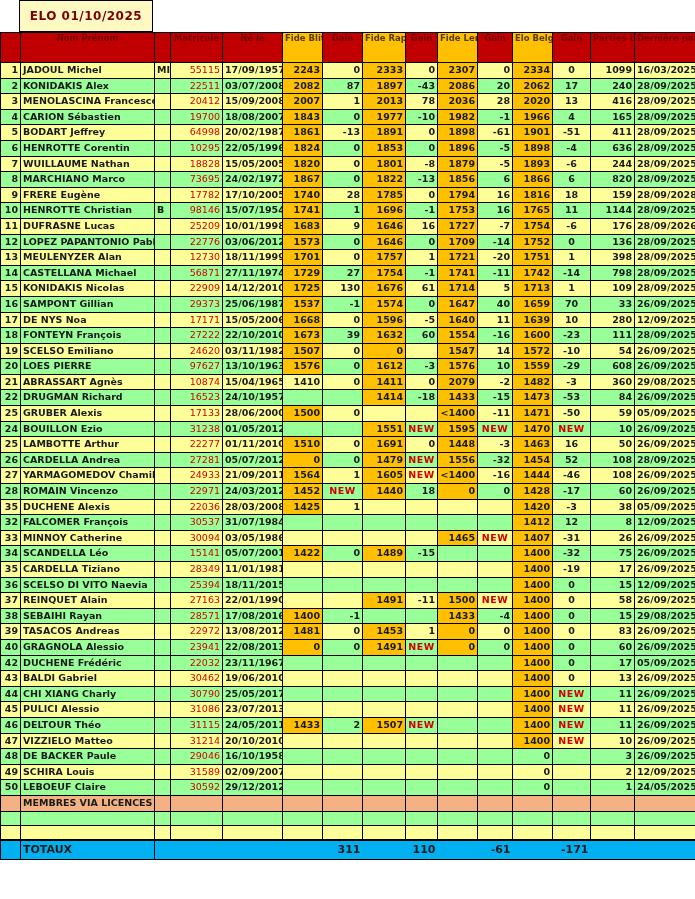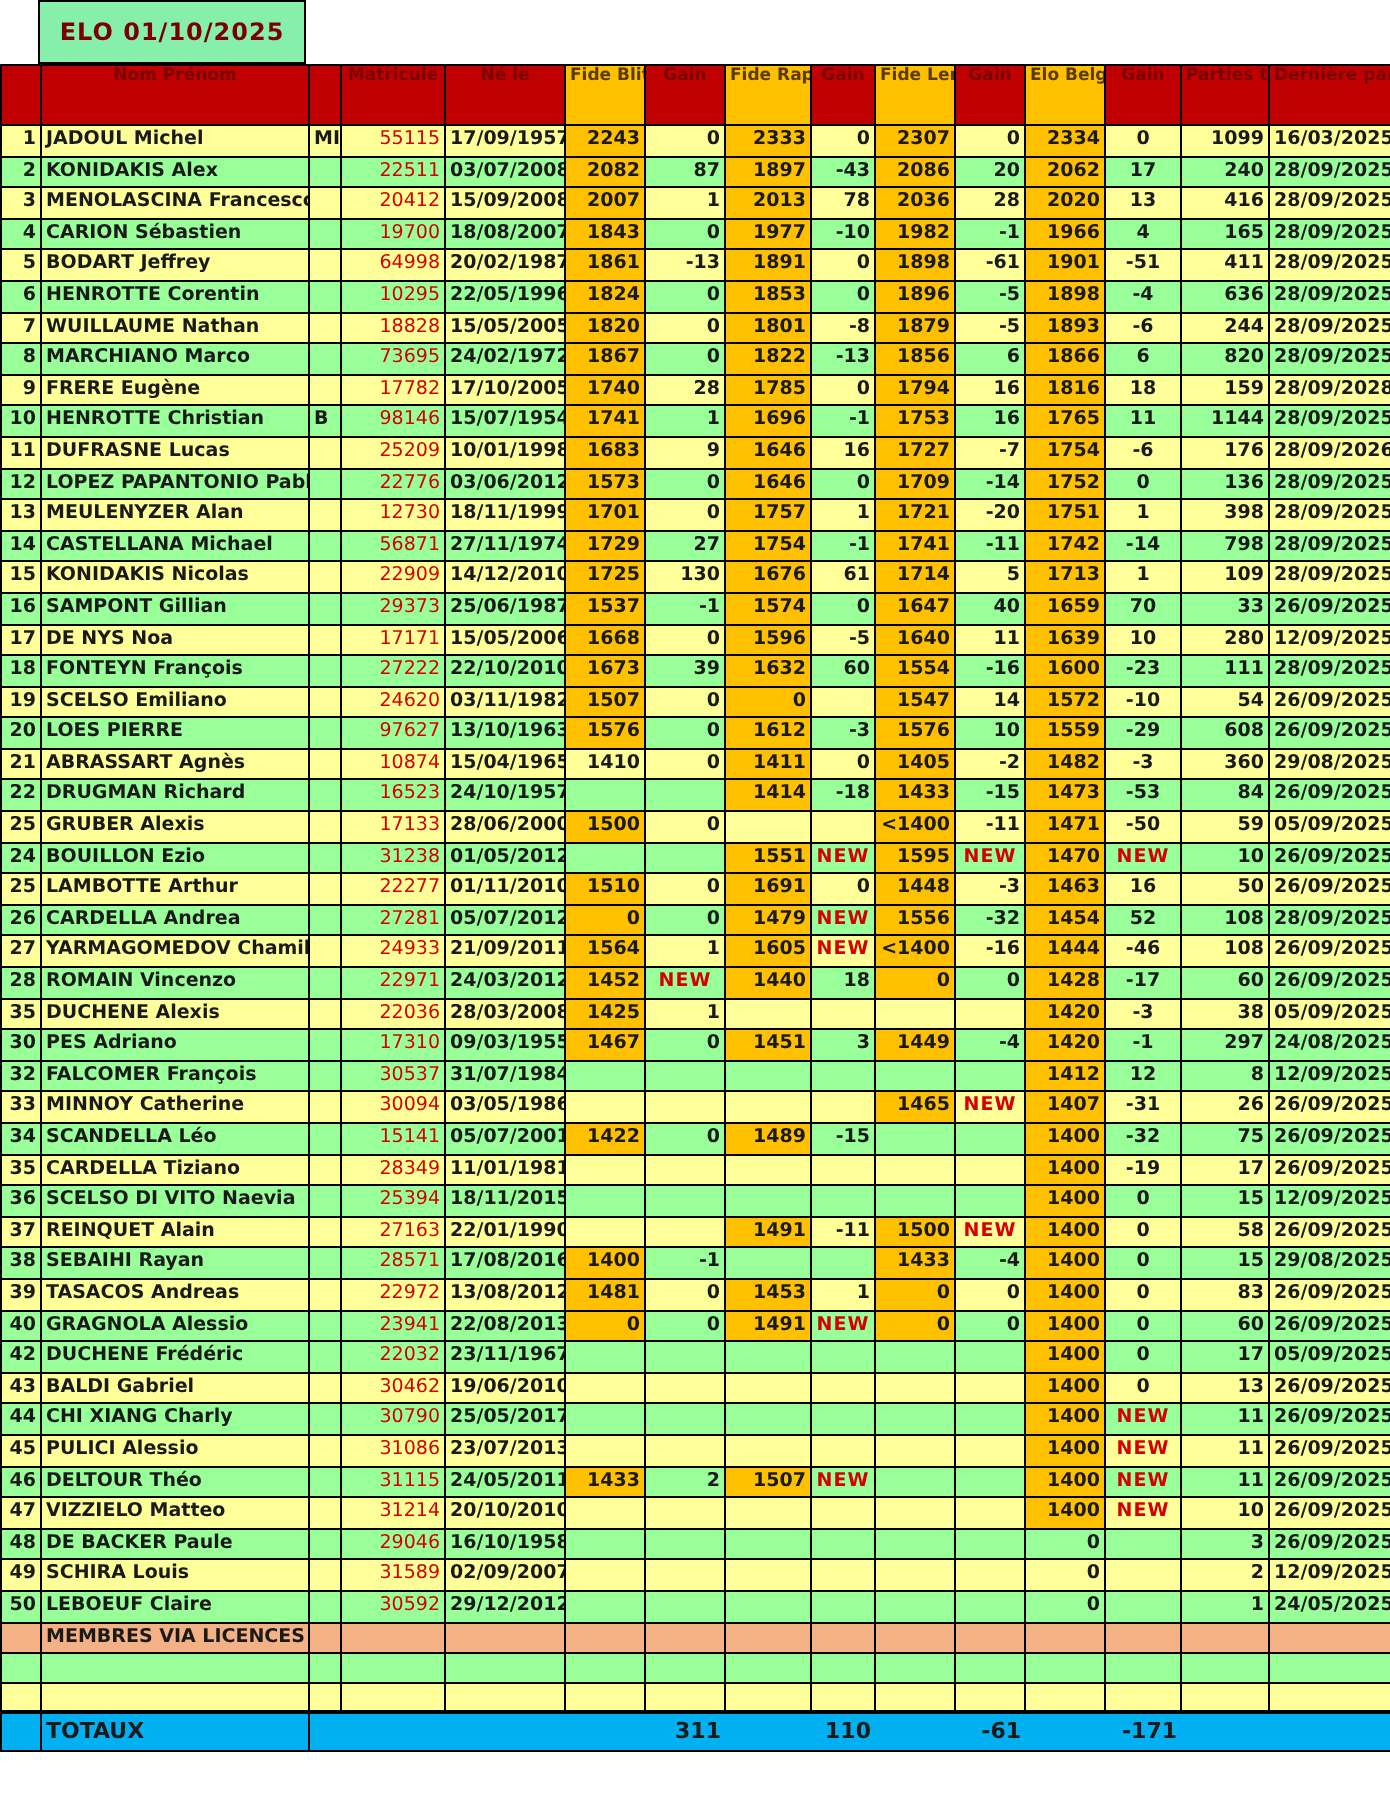--- a/index.html
+++ b/index.html
@@ -1,17 +1,17 @@
 <!DOCTYPE html>
 <html><head>
 <meta charset="utf-8">
 <style>
   html,body{margin:0;padding:0;background:#ffffff;}
   body{width:695px;height:899px;overflow:hidden;position:relative;font-family:"DejaVu Sans",sans-serif;}
-  .title-box{position:absolute;left:19px;top:0;width:134px;height:32px;background:#86efac;border:1px solid #000;box-sizing:border-box;display:flex;align-items:center;justify-content:center;color:#7a0000;font-weight:bold;font-size:12px;letter-spacing:0.5px;}
+  .title-box{position:absolute;left:19px;top:0;width:134px;height:32px;background:#fef9c3;border:1px solid #000;box-sizing:border-box;display:flex;align-items:center;justify-content:center;color:#7a0000;font-weight:bold;font-size:12px;letter-spacing:0.5px;}
   table{position:absolute;left:0;top:32px;border-collapse:collapse;table-layout:fixed;width:695px;}
   td,th{border:1px solid #000;padding:0 2px;font-size:9.5px;line-height:14.6px;height:14.6px;white-space:nowrap;overflow:hidden;box-sizing:border-box;}
   th{height:16px;background:#c00000;color:#7a0000;font-weight:bold;font-size:8.5px;line-height:10px;vertical-align:bottom;text-align:center;padding-bottom:19px;}
   th.orange{background:#ffc000;color:#5a3a00;}
   th.name{vertical-align:bottom;}
   tr.y td{background:#ffff99;}
   tr.g td{background:#99ff99;}
   tr.s td{background:#f4b183;}
   td.o{background:#ffc000 !important;}
   td.num{text-align:right;}
@@ -408,21 +408,21 @@
       <tr class="y">
         <td class="num b">21</td>
         <td class="b">ABRASSART Agnès</td>
         <td class="b"></td>
         <td class="num red">10874</td>
         <td class="b">15/04/1965</td>
         <td class="num b">1410</td>
         <td class="num b">0</td>
         <td class="num b o">1411</td>
         <td class="num b">0</td>
-        <td class="num b o">1405</td>
+        <td class="num b o">2079</td>
         <td class="num b">-2</td>
         <td class="num b o">1482</td>
         <td class="c b">-3</td>
         <td class="num b">360</td>
         <td class="b">29/08/2025</td>
       </tr>
       <tr class="g">
         <td class="num b">22</td>
         <td class="b">DRUGMAN Richard</td>
         <td class="b"></td>
@@ -550,37 +550,20 @@
         <td class="num b o">1425</td>
         <td class="num b">1</td>
         <td class="num b"></td>
         <td class="num b"></td>
         <td class="num b"></td>
         <td class="num b"></td>
         <td class="num b o">1420</td>
         <td class="c b">-3</td>
         <td class="num b">38</td>
         <td class="b">05/09/2025</td>
-      </tr>
-      <tr class="g">
-        <td class="num b">30</td>
-        <td class="b">PES Adriano</td>
-        <td class="b"></td>
-        <td class="num red">17310</td>
-        <td class="b">09/03/1955</td>
-        <td class="num b o">1467</td>
-        <td class="num b">0</td>
-        <td class="num b o">1451</td>
-        <td class="num b">3</td>
-        <td class="num b o">1449</td>
-        <td class="num b">-4</td>
-        <td class="num b o">1420</td>
-        <td class="c b">-1</td>
-        <td class="num b">297</td>
-        <td class="b">24/08/2025</td>
       </tr>
       <tr class="g">
         <td class="num b">32</td>
         <td class="b">FALCOMER François</td>
         <td class="b"></td>
         <td class="num red">30537</td>
         <td class="b">31/07/1984</td>
         <td class="num b"></td>
         <td class="num b"></td>
         <td class="num b"></td>

